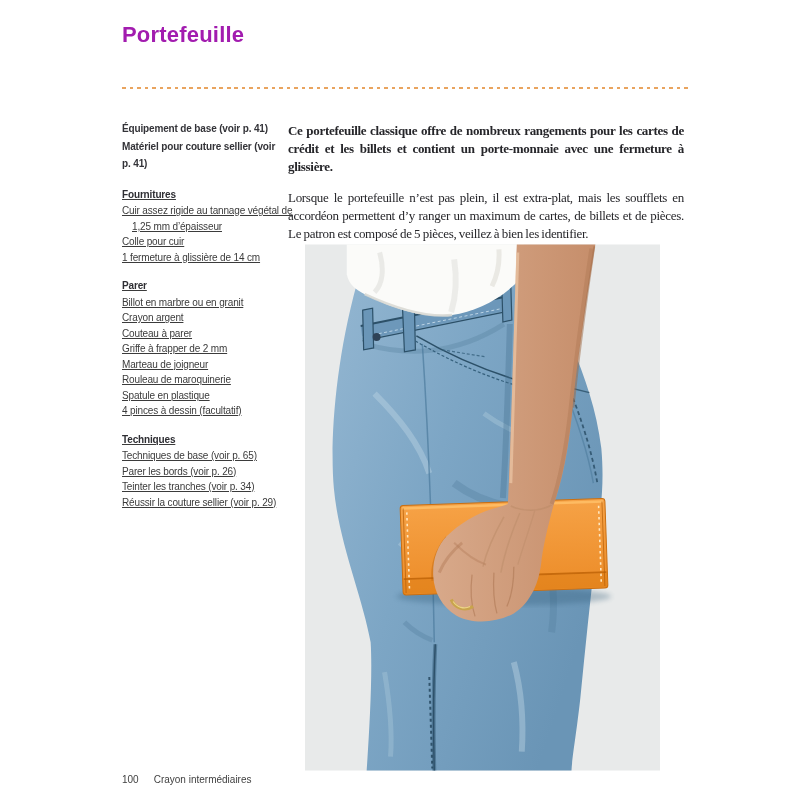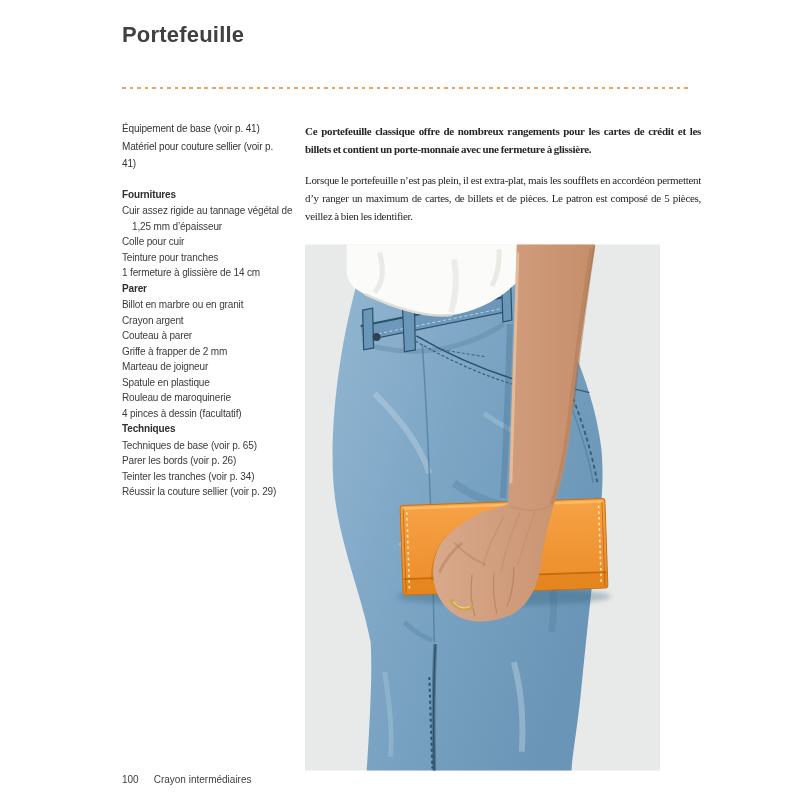--- a/index.html
+++ b/index.html
@@ -3,38 +3,38 @@
 <meta charset="utf-8">
 <style>
   html,body{margin:0;padding:0;}
   body{
     width:800px;height:800px;position:relative;background:#ffffff;
     font-family:"Liberation Sans","DejaVu Sans",sans-serif;
     -webkit-font-smoothing:antialiased;overflow:hidden;
   }
   .page-title{
     position:absolute;left:122px;top:22px;margin:0;
-    font-size:22px;font-weight:bold;color:#404040;letter-spacing:.2px;
+    font-size:22px;font-weight:bold;color:#a21caf;letter-spacing:.2px;
   }
   .dashed-rule{
     position:absolute;left:122px;top:87px;width:568px;height:2px;
     background:repeating-linear-gradient(90deg,#e9a45f 0 3.5px,transparent 3.5px 7.5px);
   }
   .sidebar{
     position:absolute;left:122px;top:120px;width:185px;
     font-size:10px;letter-spacing:-0.15px;color:#3b3b3b;line-height:15.5px;
   }
-  .equip{width:164px;font-weight:normal;color:#333338;line-height:17.5px;margin-bottom:14px;}
-  .sb-section{}
+  .equip{width:164px;font-weight:bold;color:#333338;line-height:17.5px;margin-bottom:14px;}
+  .sb-section{margin-top:13px;text-decoration:underline;}
   .sb-heading{font-weight:bold;color:#2e2e33;margin-bottom:1px;}
   .sb-item{padding-left:10px;text-indent:-10px;}
   .main-col{
-    position:absolute;left:305px;top:122px;width:396px;
+    position:absolute;left:288px;top:122px;width:396px;
     font-family:"Liberation Serif","DejaVu Serif",serif;
-    font-size:11px;line-height:18px;letter-spacing:-0.3px;word-spacing:-0.5px;
+    font-size:13px;line-height:18px;letter-spacing:-0.3px;word-spacing:-0.5px;
     color:#26262a;text-align:justify;
   }
   .main-col p{margin:0;}
   .par-intro{font-weight:bold;}
   .par-body{margin-top:13px !important;}
   .photo-frame{position:absolute;left:305px;top:243px;width:355px;height:529px;}
   .photo-frame svg{display:block;}
   .footer{
     position:absolute;left:122px;top:774px;font-size:10px;color:#3f3f3f;
     display:flex;gap:15px;letter-spacing:0;
@@ -50,33 +50,32 @@
 <div class="sidebar">
   <div class="equip">
     <div>Équipement de base (voir p. 41)</div>
     <div>Matériel pour couture sellier (voir p. 41)</div>
   </div>
 
   <div class="sb-section">
     <div class="sb-heading">Fournitures</div>
     <div class="sb-item">Cuir assez rigide au tannage végétal de 1,25 mm d’épaisseur</div>
     <div class="sb-item">Colle pour cuir</div>
-    <div class="sb-item">Teinture pour tranches</div>
     <div class="sb-item">1 fermeture à glissière de 14 cm</div>
   </div>
 
   <div class="sb-section">
     <div class="sb-heading">Parer</div>
     <div class="sb-item">Billot en marbre ou en granit</div>
     <div class="sb-item">Crayon argent</div>
     <div class="sb-item">Couteau à parer</div>
     <div class="sb-item">Griffe à frapper de 2 mm</div>
     <div class="sb-item">Marteau de joigneur</div>
+    <div class="sb-item">Rouleau de maroquinerie</div>
     <div class="sb-item">Spatule en plastique</div>
-    <div class="sb-item">Rouleau de maroquinerie</div>
     <div class="sb-item">4 pinces à dessin (facultatif)</div>
   </div>
 
   <div class="sb-section">
     <div class="sb-heading">Techniques</div>
     <div class="sb-item">Techniques de base (voir p. 65)</div>
     <div class="sb-item">Parer les bords (voir p. 26)</div>
     <div class="sb-item">Teinter les tranches (voir p. 34)</div>
     <div class="sb-item">Réussir la couture sellier (voir p. 29)</div>
   </div>

